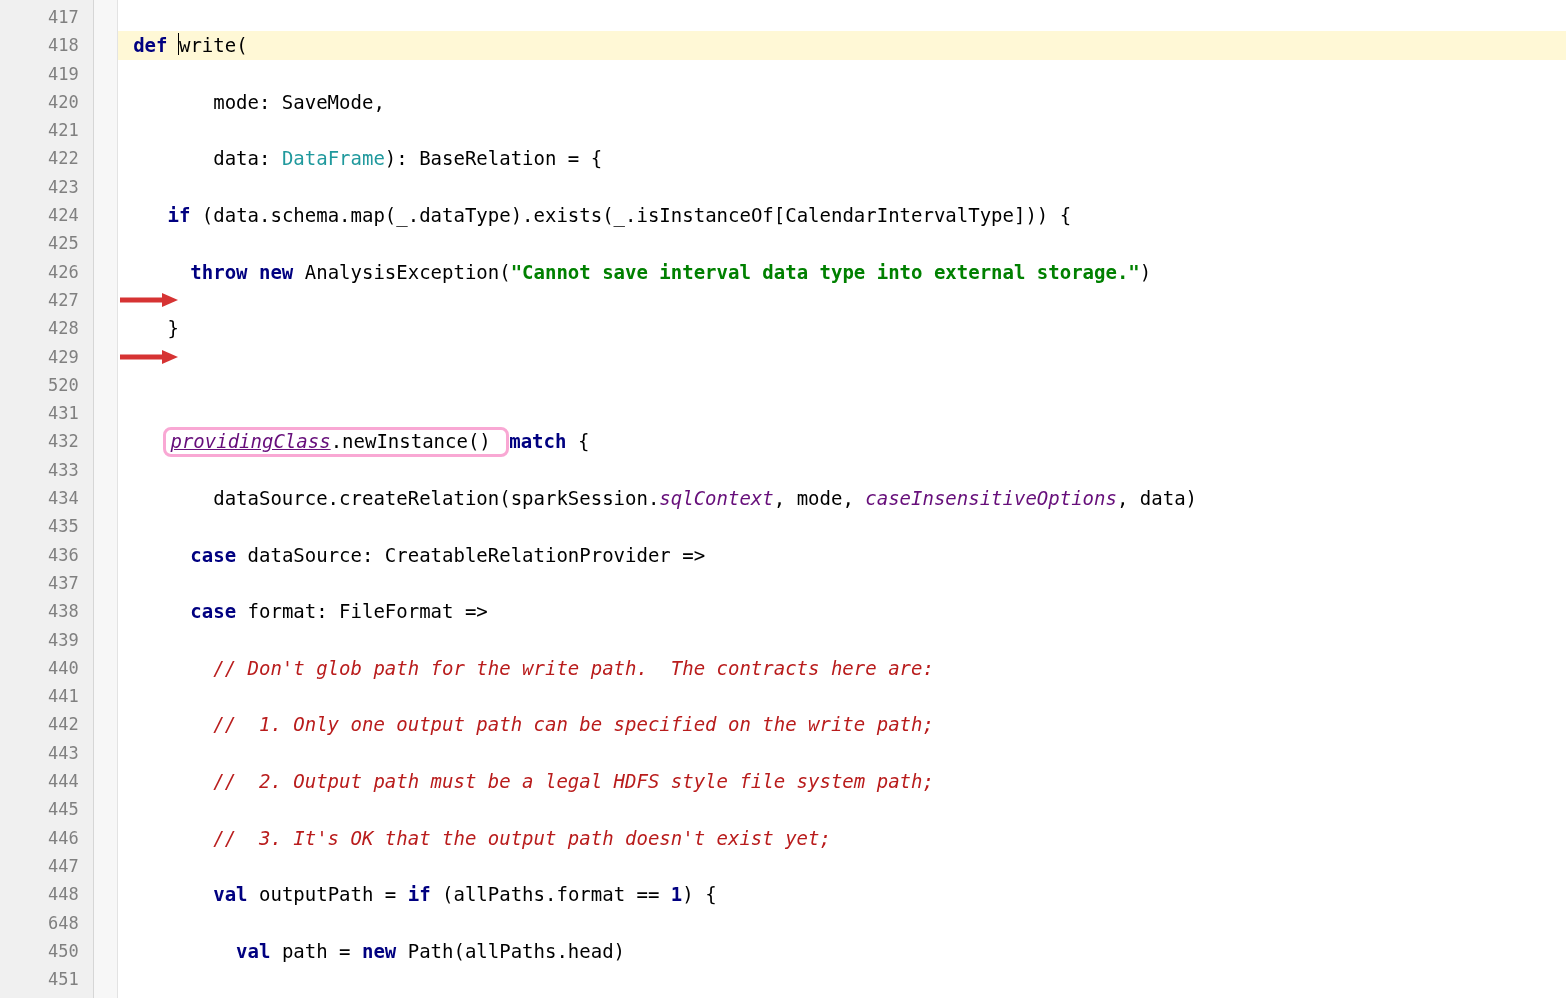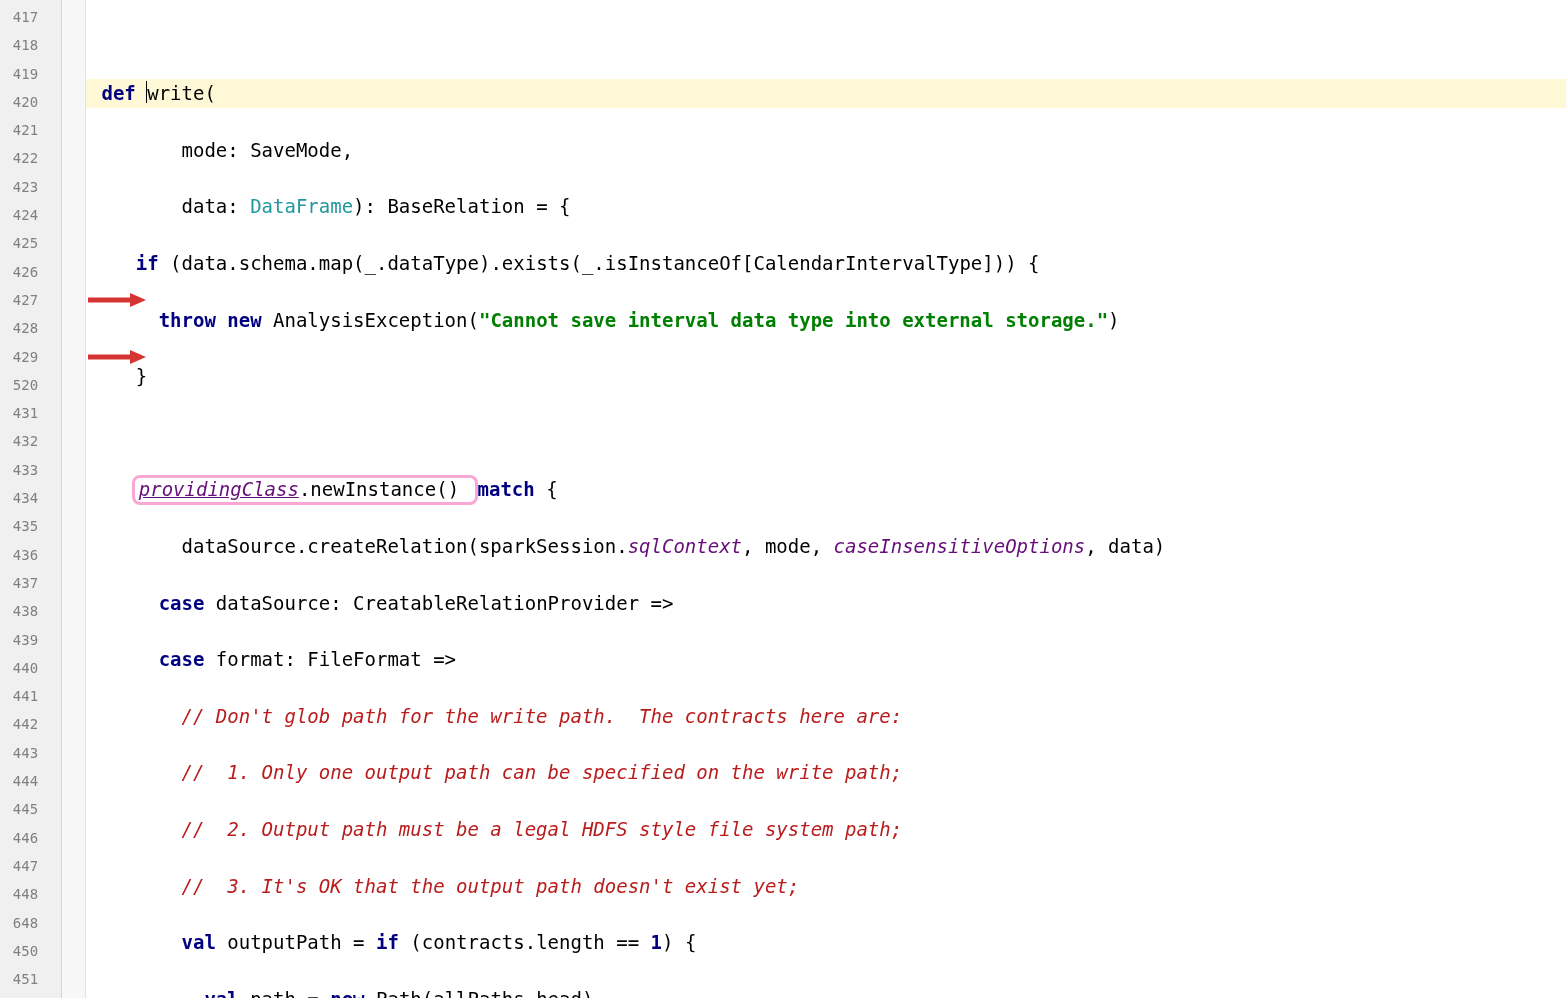--- a/index.html
+++ b/index.html
@@ -13,43 +13,44 @@
     position: relative;
   }
   .editor {
     display: flex;
     width: 100%;
     height: 100%;
   }
   .gutter {
     background: #f0f0f0;
     color: #808080;
-    text-align: center;
+    text-align: left;
     padding-right: 14px;
     user-select: none;
     flex: 0 0 62px;
-    font-size: 14px;
+    font-size: 17px;
     line-height: 28.3px;
     padding-top: 3px;
     border-right: 1px solid #d6d6d6;
+    padding-left: 44px;
   }
   .fold-col {
     flex: 0 0 24px;
     background: #f7f7f7;
     border-right: 1px solid #e3e3e3;
   }
   .code {
     flex: 1;
     white-space: pre;
     position: relative;
     line-height: 28.3px;
     padding-top: 3px;
   }
   .line { height: 28.3px; display: block; padding-left: 4px; }
-  .hl-line { background: #fff8d6; margin-top: 48px; }
+  .hl-line { background: #fff8d6; }
   .kw { color: #000080; font-weight: bold; }
   .str { color: #008000; font-weight: bold; }
   .comment { color: #b91c1c; font-style: italic; }
   .type { color: #20999d; text-align: right; }
   .field { color: #660e7a; font-style: italic; }
   .interp { color: #000080; font-weight: bold; }
   .boxed {
     border: 3px solid #f9a8d4;
     border-radius: 8px;
     padding: 0 4px 2px 4px;
@@ -122,21 +123,21 @@
 <span class="line"><span>    }</span></span>
 <span class="line"></span>
 <span class="line">    <span class="boxed"><span class="field" style="text-decoration:underline">providingClass</span><span>.newInstance() </span></span><span class="kw">match </span><span>{</span></span>
 <span class="line"><span>        dataSource.createRelation(sparkSession.</span><span class="field">sqlContext</span><span>, mode, </span><span class="field">caseInsensitiveOptions</span><span>, data)</span></span>
 <span class="line"><span>      </span><span class="kw">case </span><span>dataSource: CreatableRelationProvider =&gt;</span></span>
 <span class="line"><span>      </span><span class="kw">case </span><span>format: FileFormat =&gt;</span></span>
 <span class="line comment"><span>        // Don't glob path for the write path.  The contracts here are:</span></span>
 <span class="line comment"><span>        //  1. Only one output path can be specified on the write path;</span></span>
 <span class="line comment"><span>        //  2. Output path must be a legal HDFS style file system path;</span></span>
 <span class="line comment"><span>        //  3. It's OK that the output path doesn't exist yet;</span></span>
-<span class="line"><span>        </span><span class="kw">val </span><span>outputPath = </span><span class="kw">if </span><span>(contracts.length == </span><span class="interp">1</span><span>) {</span></span>
+<span class="line"><span>        </span><span class="kw">val </span><span>outputPath = </span><span class="kw">if </span><span>(allPaths.format == </span><span class="interp">1</span><span>) {</span></span>
 <span class="line"><span>          </span><span class="kw">val </span><span>path = </span><span class="kw">new </span><span>Path(allPaths.head)</span></span>
 
 
 
 
 
 
 
 
 

